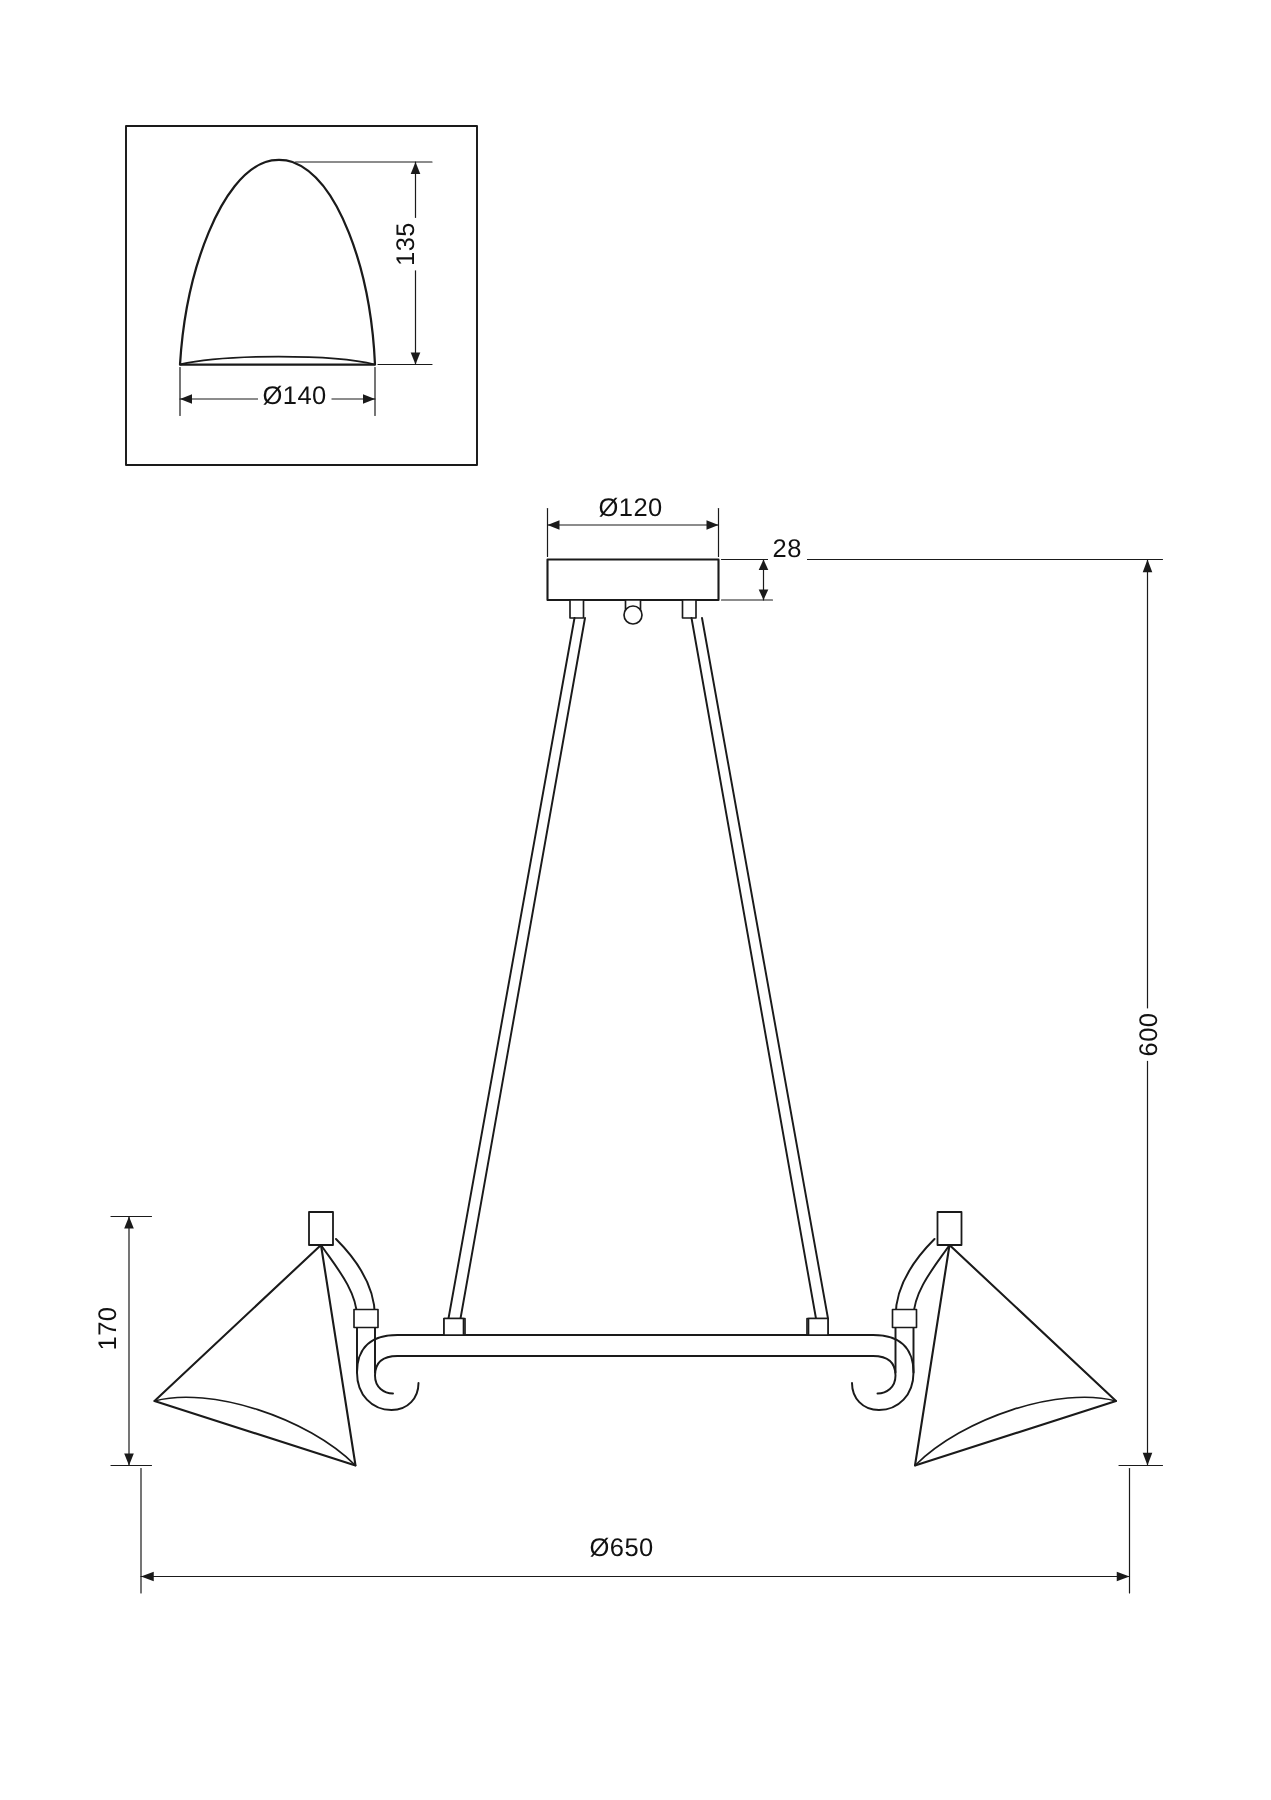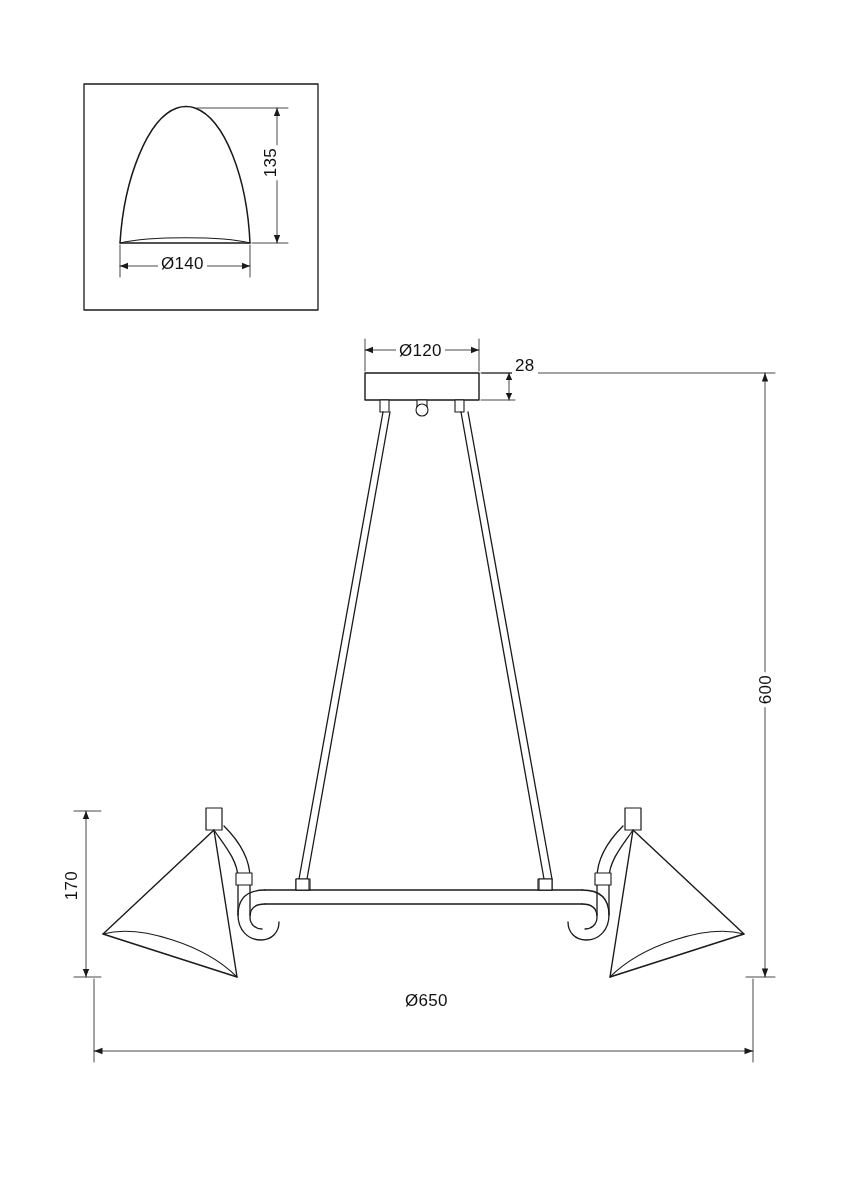--- a/index.html
+++ b/index.html
@@ -171,25 +171,25 @@
         <line x1="94" y1="1051" x2="753" y2="1051"></line>
         <path d="M94 1051 l8.5 -3.2 v6.4 z" fill="#1a1a1a" stroke="none"></path>
         <path d="M753 1051 l-8.5 -3.2 v6.4 z" fill="#1a1a1a" stroke="none"></path>
       </g>
 
     </g>
   </svg>
 
   <div class="dim-label vertical" style="left:262px; top:145px;">135</div>
 
-  <div class="dim-label" style="left:158px; top:255px;">Ø140</div>
+  <div class="dim-label" style="left:172px; top:255px;">Ø140</div>
 
-  <div class="dim-label" style="left:396px; top:342px;text-align:center;">Ø120</div>
+  <div class="dim-label" style="left:396px; top:330px;text-align:center;">Ø120</div>
 
   <div class="dim-label" style="left:512px; top:357px;">28</div>
 
   <div class="dim-label vertical" style="left:757px; top:672px;">600</div>
 
   <div class="dim-label vertical" style="left:63px; top:868px;">170</div>
 
-  <div class="dim-label" style="left:390px; top:992px;margin-left:12px;">Ø650</div>
+  <div class="dim-label" style="left:390px; top:1023px;">Ø650</div>
 
 </div>
 
 </body></html>

